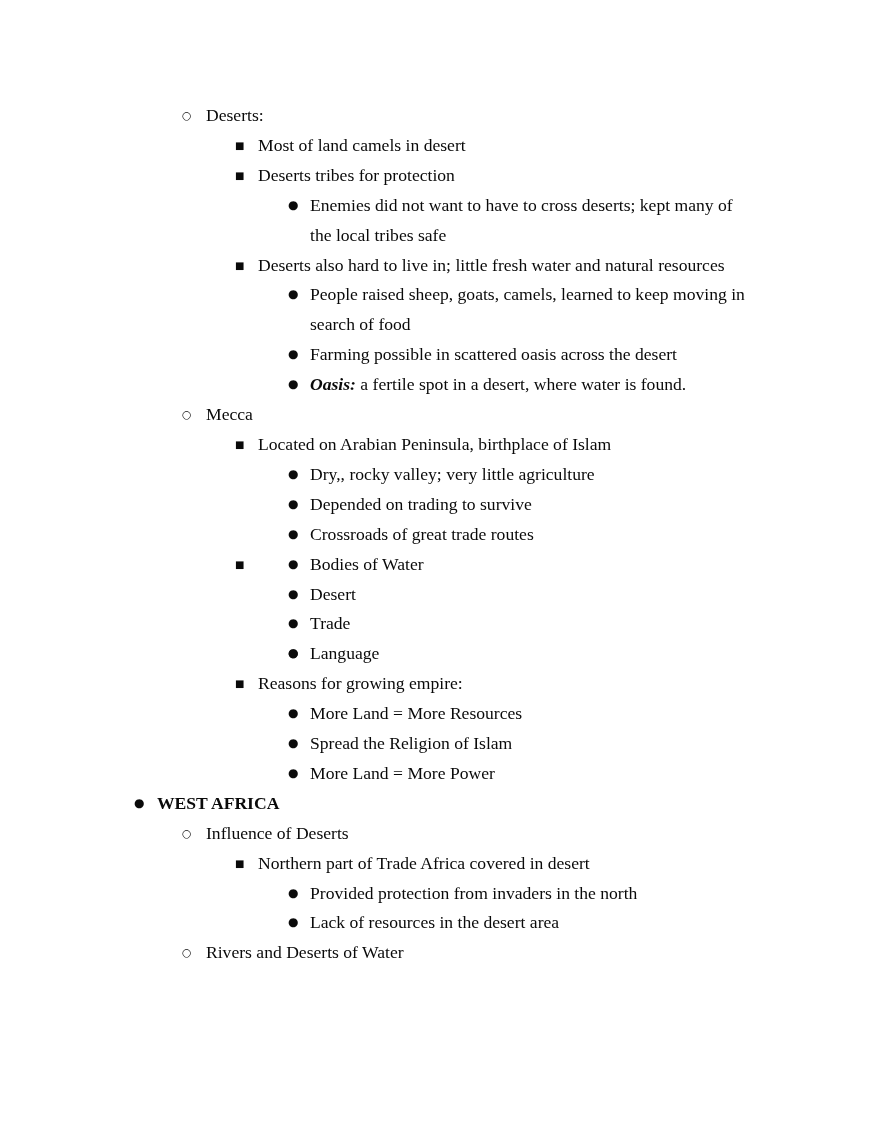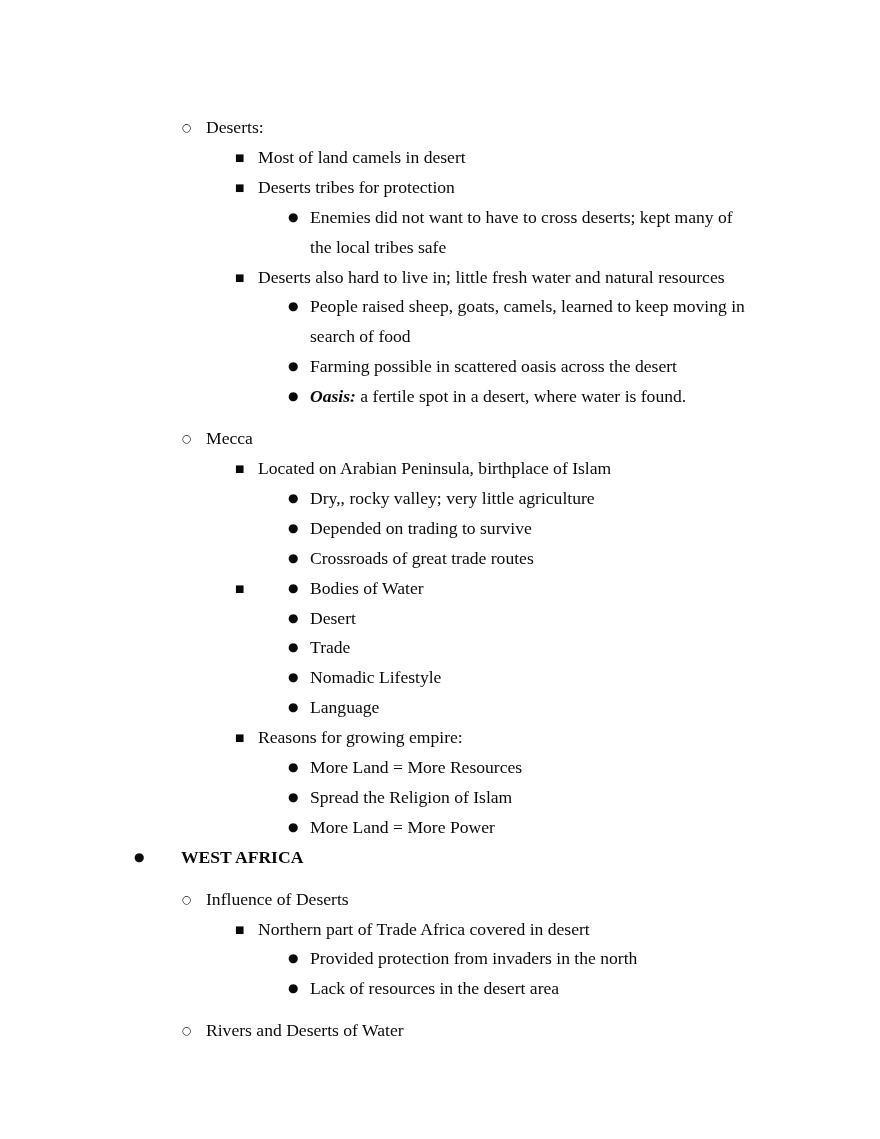--- a/index.html
+++ b/index.html
@@ -54,22 +54,22 @@
   .lvl2 { padding-left: 206px; }
   .lvl2 > .bullet { left: 182px; font-size: 11px; }
   .lvl3 { padding-left: 258px; }
   .lvl3 > .bullet { left: 235px; font-size: 10px; }
   .lvl4 { padding-left: 310px; }
   .lvl4 > .bullet { left: 288px; font-size: 12px; }
 
   
   .lvl4 > .txt { max-width: 444px; }
   .lvl3 > .txt { max-width: 496px; }
-  .lvl2 > .txt { max-width: 548px; margin-top: 12px; }
-  .lvl1 > .txt { max-width: 600px; margin-left: 24px; }
+  .lvl2 > .txt { max-width: 548px; }
+  .lvl1 > .txt { max-width: 600px; }
 
   .bold { font-weight: bold; }
   .lead-bold { font-weight: bold; font-style: italic; }
 </style>
 </head>
 <body>
 
 <div id="page">
   <div id="outline">
       <div style="padding-top: 101px;">
@@ -135,21 +135,20 @@
         <div class="item lvl4">
           <span class="bullet">●</span>
           <span class="txt">Desert</span>
         </div>
         <div class="item lvl4">
           <span class="bullet">●</span>
           <span class="txt">Trade</span>
         </div>
         <div class="item lvl4">
           <span class="bullet">●</span>
-          <span class="txt">Nomadic Lifestyle</span>
         </div>
         <div class="item lvl4">
           <span class="bullet">●</span>
           <span class="txt">Language</span>
         </div>
         <div class="item lvl3">
           <span class="bullet">■</span>
           <span class="txt">Reasons for growing empire:</span>
         </div>
         <div class="item lvl4">

